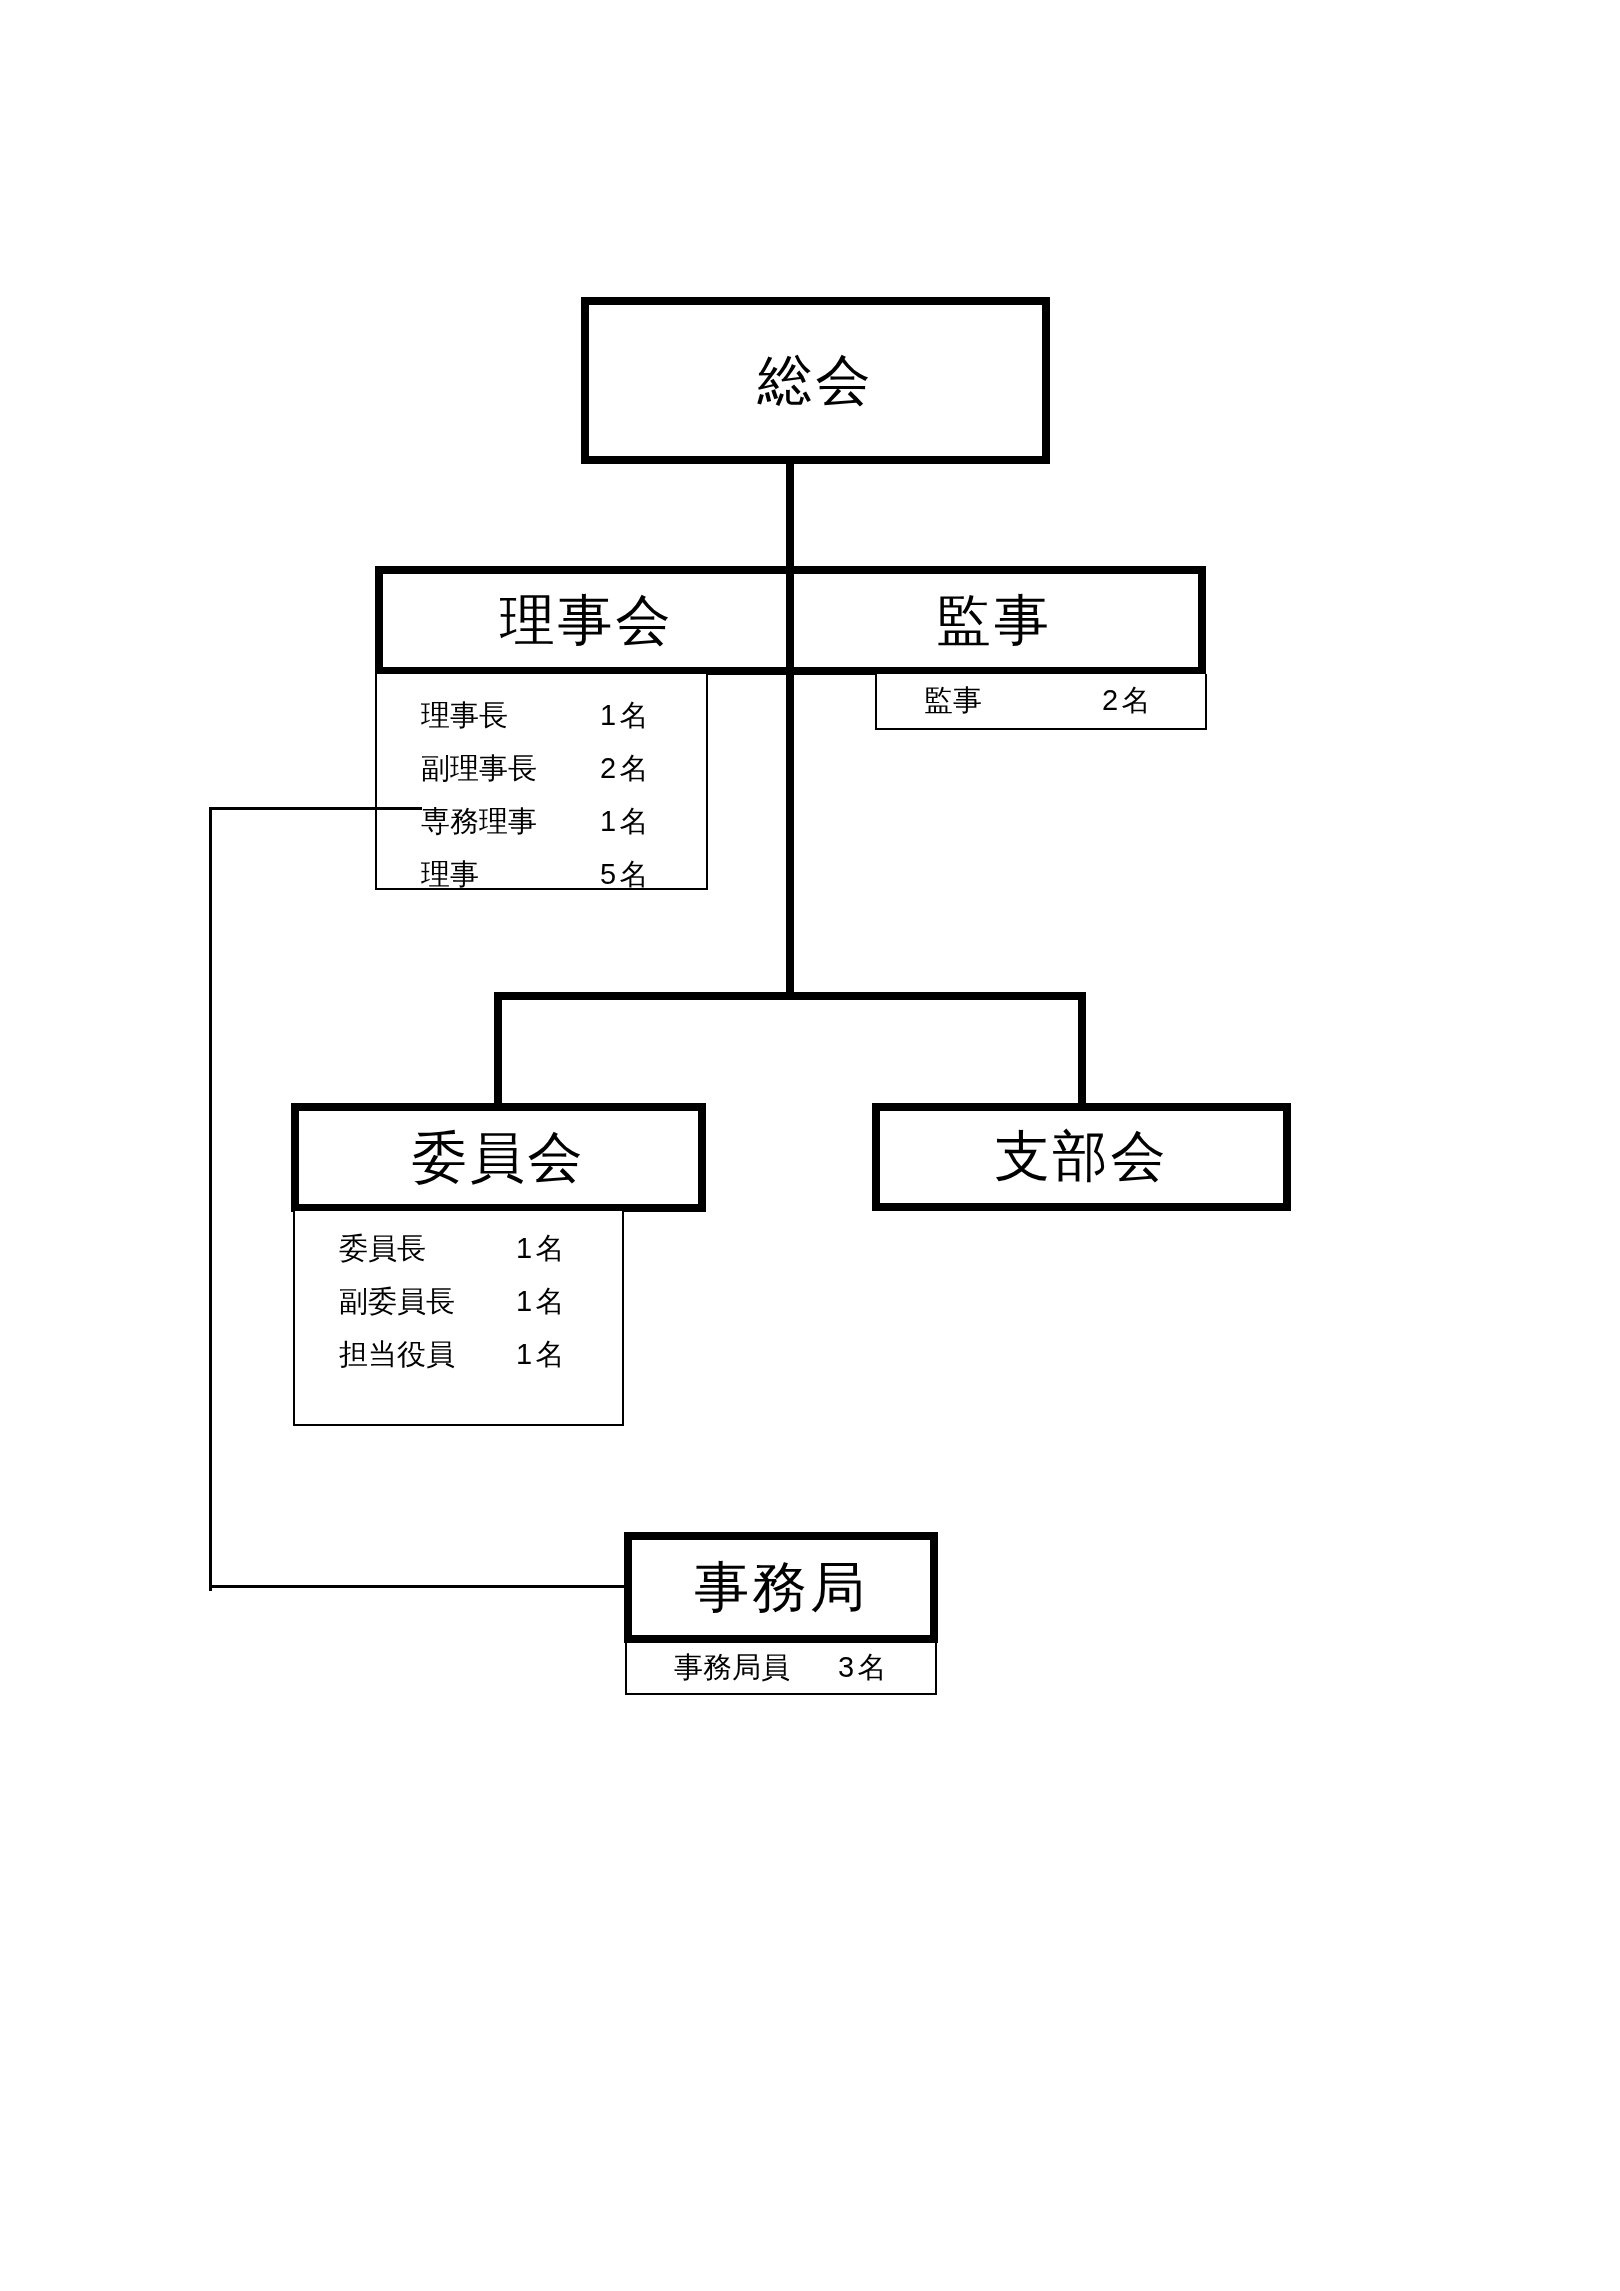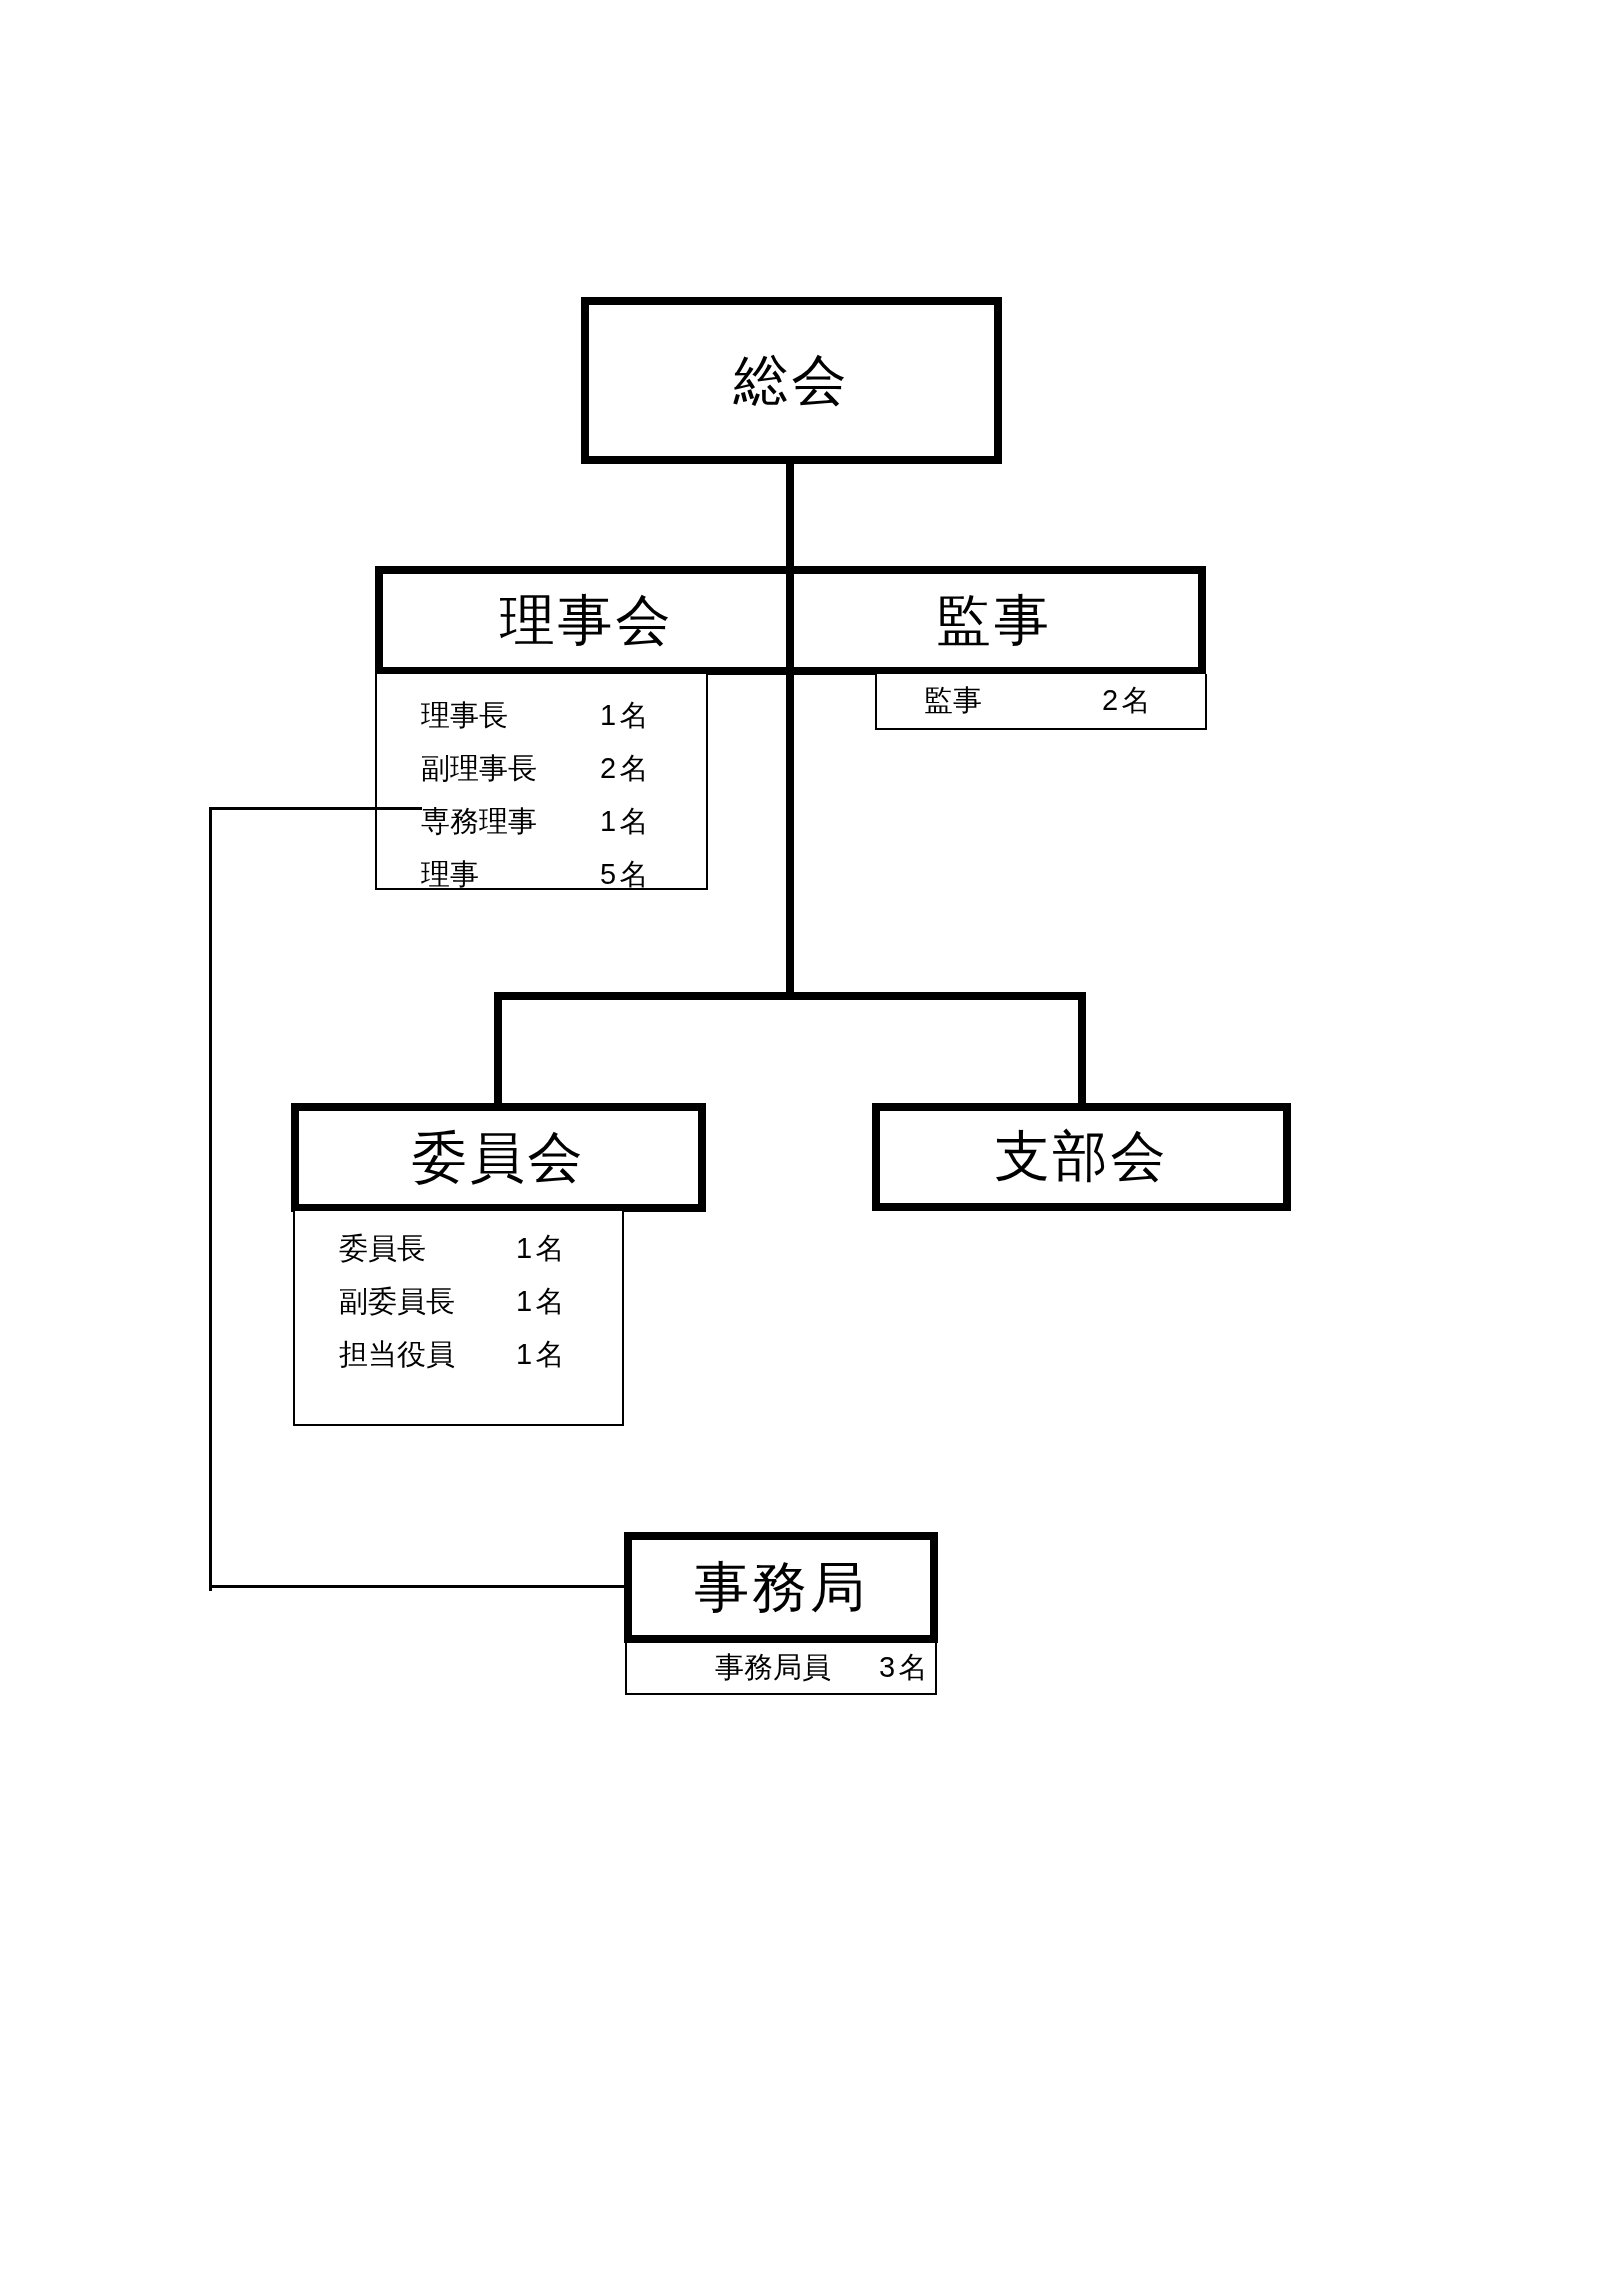--- a/index.html
+++ b/index.html
@@ -47,30 +47,30 @@
     justify-content: space-between;
     padding: 0 54px 0 44px;
     font-size: 29px;
     white-space: nowrap;
     gap: 48px;
   }
   .detail.multi .drow { height: 53px; flex: 0 0 53px; }
   .drow .count { letter-spacing: 0.12em; }
 
   
-  #box-soukai        { left: 581px;  top: 297px;  width: 421px; height: 167px; }
+  #box-soukai        { left: 581px;  top: 297px;  width: 469px; height: 167px; }
   #box-rijikai       { left: 375px;  top: 566px;  width: 415px; height: 109px; }
   #box-kanji         { left: 790px;  top: 566px;  width: 416px; height: 109px; }
   #det-rijikai       { left: 375px;  top: 674px;  width: 333px; height: 216px; padding-top: 15.7px; }
   #det-kanji         { left: 875px;  top: 674px;  width: 332px; height: 56px; }
   #box-iinkai        { left: 291px;  top: 1103px; width: 415px; height: 109px; }
   #box-shibukai      { left: 872px;  top: 1103px; width: 419px; height: 108px; }
   #det-iinkai        { left: 293px;  top: 1211px; width: 331px; height: 215px; padding-top: 11.8px; }
   #box-jimukyoku     { left: 624px;  top: 1532px; width: 314px; height: 111px; }
-  #det-jimukyoku     { left: 625px;  top: 1643px; width: 312px; height: 52px; padding-left: 41px; }
+  #det-jimukyoku     { left: 625px;  top: 1643px; width: 312px; height: 52px; }
   #det-jimukyoku .drow, #det-kanji .drow { padding: 0 51px 0 47px; }
 
   
   #trunk             { left: 786px;  top: 464px;  width: 7.8px;   height: 536px; }
   #branch-h          { left: 494px;  top: 992px; width: 592px; height: 7.8px; }
   #drop-left         { left: 494px;  top: 992px; width: 7.8px;   height: 111px; }
   #drop-right        { left: 1078px; top: 992px; width: 7.8px;   height: 111px; }
   #senmu-h           { left: 209px;  top: 807px;  width: 213px; height: 2.9px; }
   #senmu-v           { left: 209px;  top: 807px;  width: 2.9px;   height: 784px; }
   #jimukyoku-h       { left: 209px;  top: 1585px; width: 416px; height: 2.9px; }

